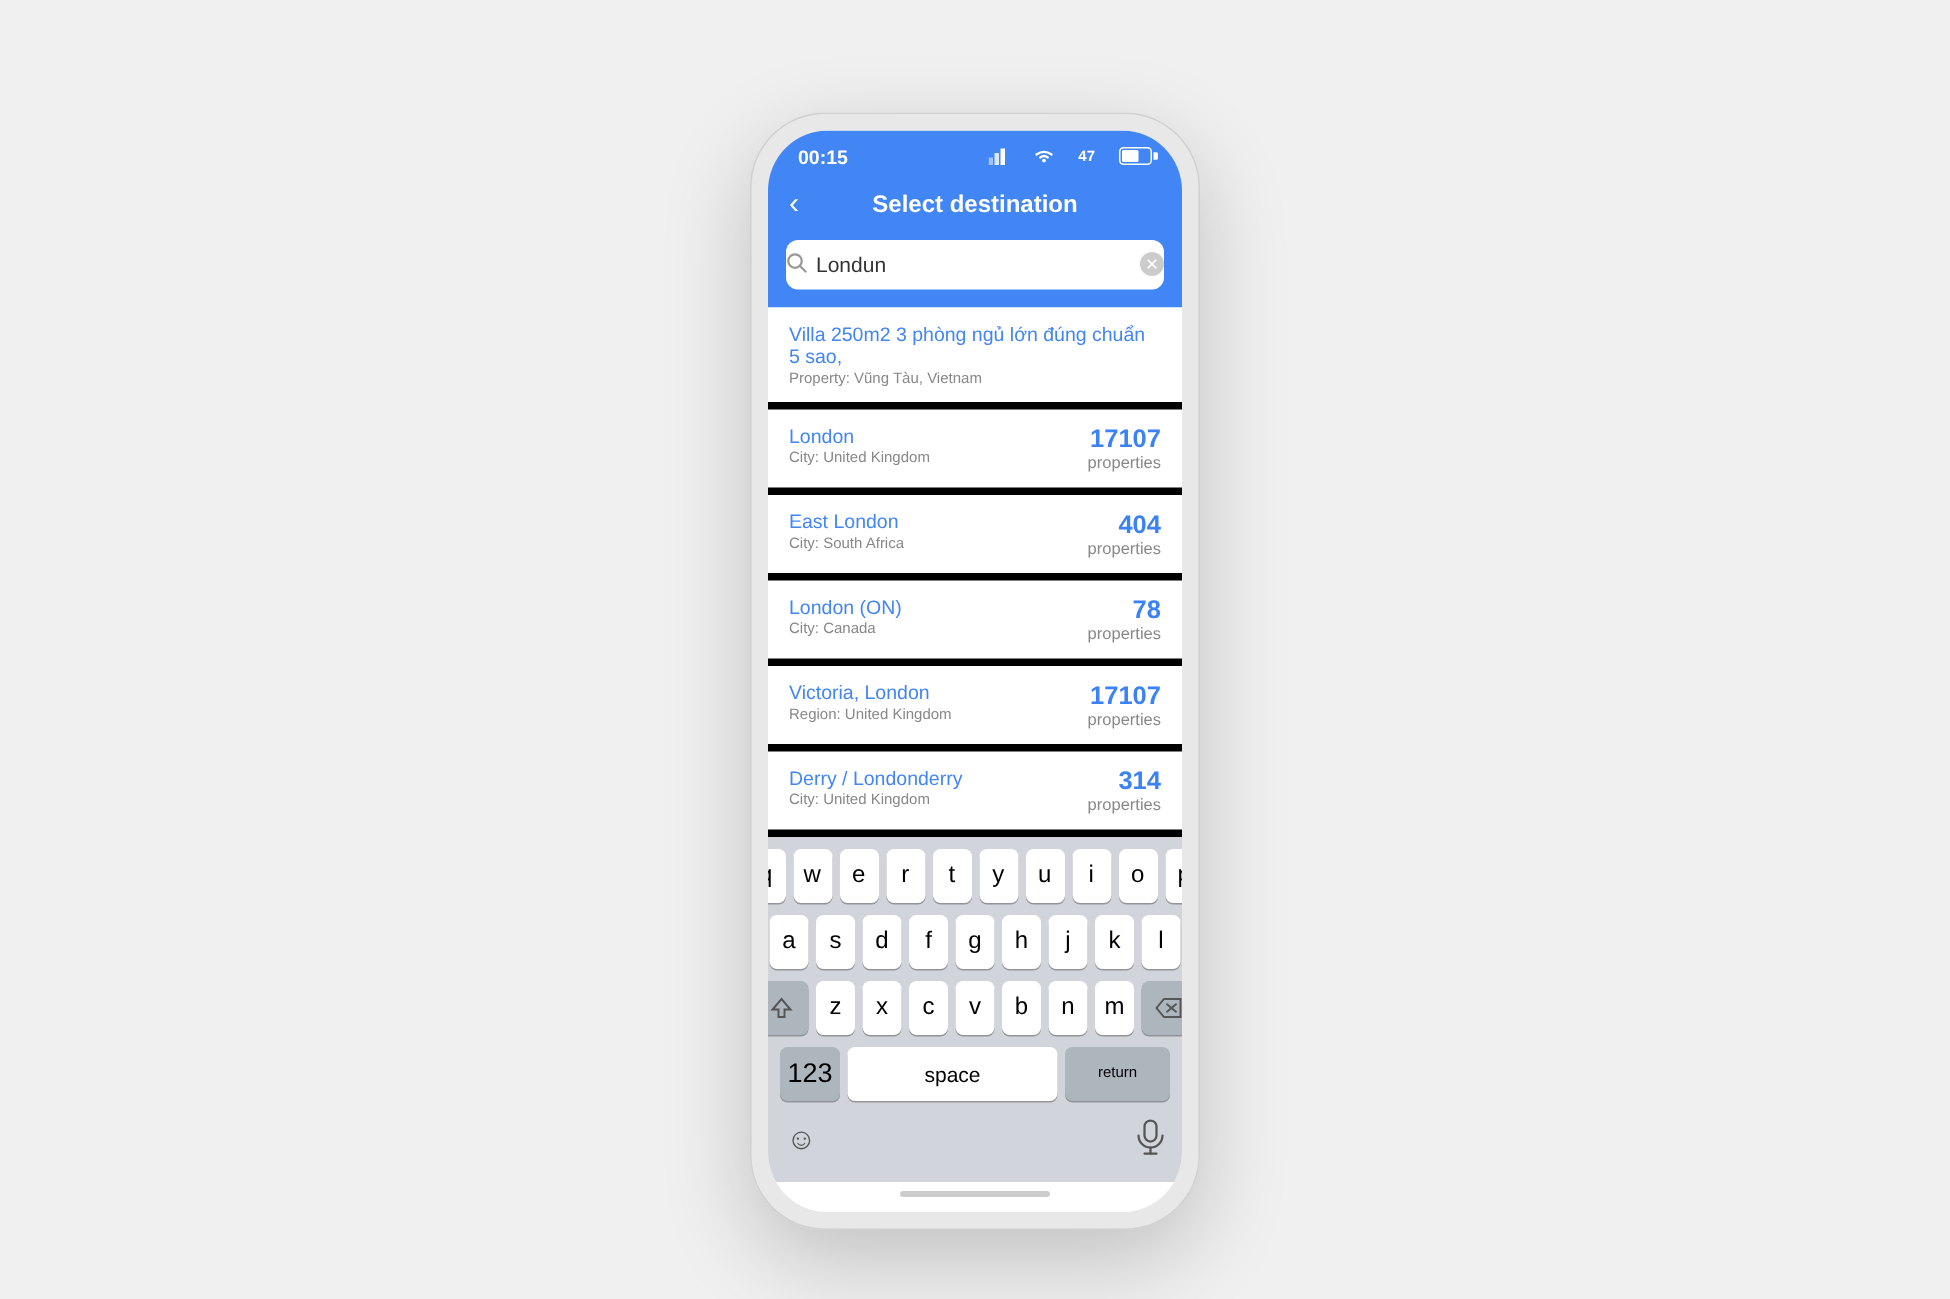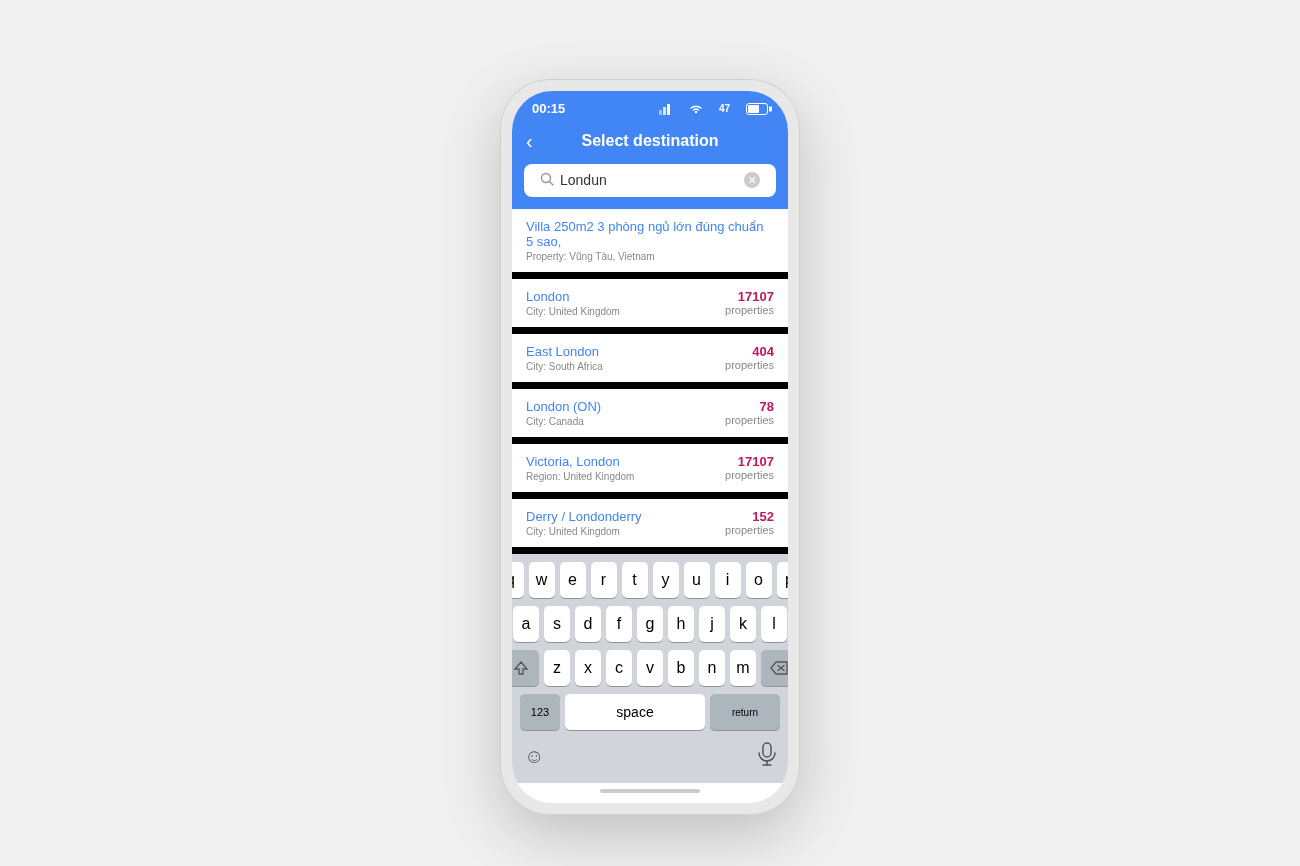--- a/index.html
+++ b/index.html
@@ -103,21 +103,22 @@
 
     
     .search-container {
       background: #4285f4;
       padding: 0 12px 12px;
     }
     .search-bar {
       background: white;
       border-radius: 8px;
       display: flex;
-      padding: 8px 16px;
+      align-items: center;
+      padding: 8px 0;
       gap: 6px;
     }
     .search-icon-wrap {
       color: #aaa;
       font-size: 14px;
     }
     .search-input-text {
       flex: 1;
       font-size: 14px;
       color: #333;
@@ -137,21 +138,21 @@
       color: white;
     }
 
     
     .results-list {
       background: white;
       overflow-y: auto;
     }
     .result-item {
       padding: 10px 14px;
-      border-bottom: 7px solid #000000;
+      border-bottom: 5px solid #000000;
       display: flex;
       justify-content: space-between;
       align-items: flex-start;
       cursor: pointer;
     }
     .result-left {}
     .result-name {
       font-size: 13px;
       color: #4285f4;
       font-weight: 500;
@@ -160,23 +161,23 @@
     .result-sub {
       font-size: 10px;
       color: #888;
     }
     .result-right {
       text-align: right;
       flex-shrink: 0;
       margin-left: 8px;
     }
     .result-count {
-      font-size: 13px;
+      font-size: 17px;
       font-weight: 700;
-      color: #be185d;
+      color: #3b82f6;
     }
     .result-props {
       font-size: 11px;
       color: #888;
     }
 
     
     .keyboard {
       background: #d1d5db;
       padding: 8px 4px 4px;
@@ -216,21 +217,21 @@
     }
     .kb-key.return-key {
       background: #adb5bd;
       min-width: 70px;
       font-size: 10px;
       text-align: center;
     }
     .kb-key.num-key {
       background: #adb5bd;
       min-width: 40px;
-      font-size: 11px;
+      font-size: 18px;
     }
 
     .kb-bottom-row {
       display: flex;
       justify-content: space-between;
       align-items: center;
       padding: 4px 8px 8px;
     }
     .kb-bottom-icon {
       font-size: 20px;
@@ -352,21 +353,21 @@
           <div class="result-props">properties</div>
         </div>
       </div>
 
       <div class="result-item">
         <div class="result-left">
           <div class="result-name">Derry / Londonderry</div>
           <div class="result-sub">City: United Kingdom</div>
         </div>
         <div class="result-right">
-          <div class="result-count">152</div>
+          <div class="result-count">314</div>
           <div class="result-props">properties</div>
         </div>
       </div>
 
     </div>
 
     <div class="keyboard">
 
       <div class="kb-row">
         <div class="kb-key">q</div>

